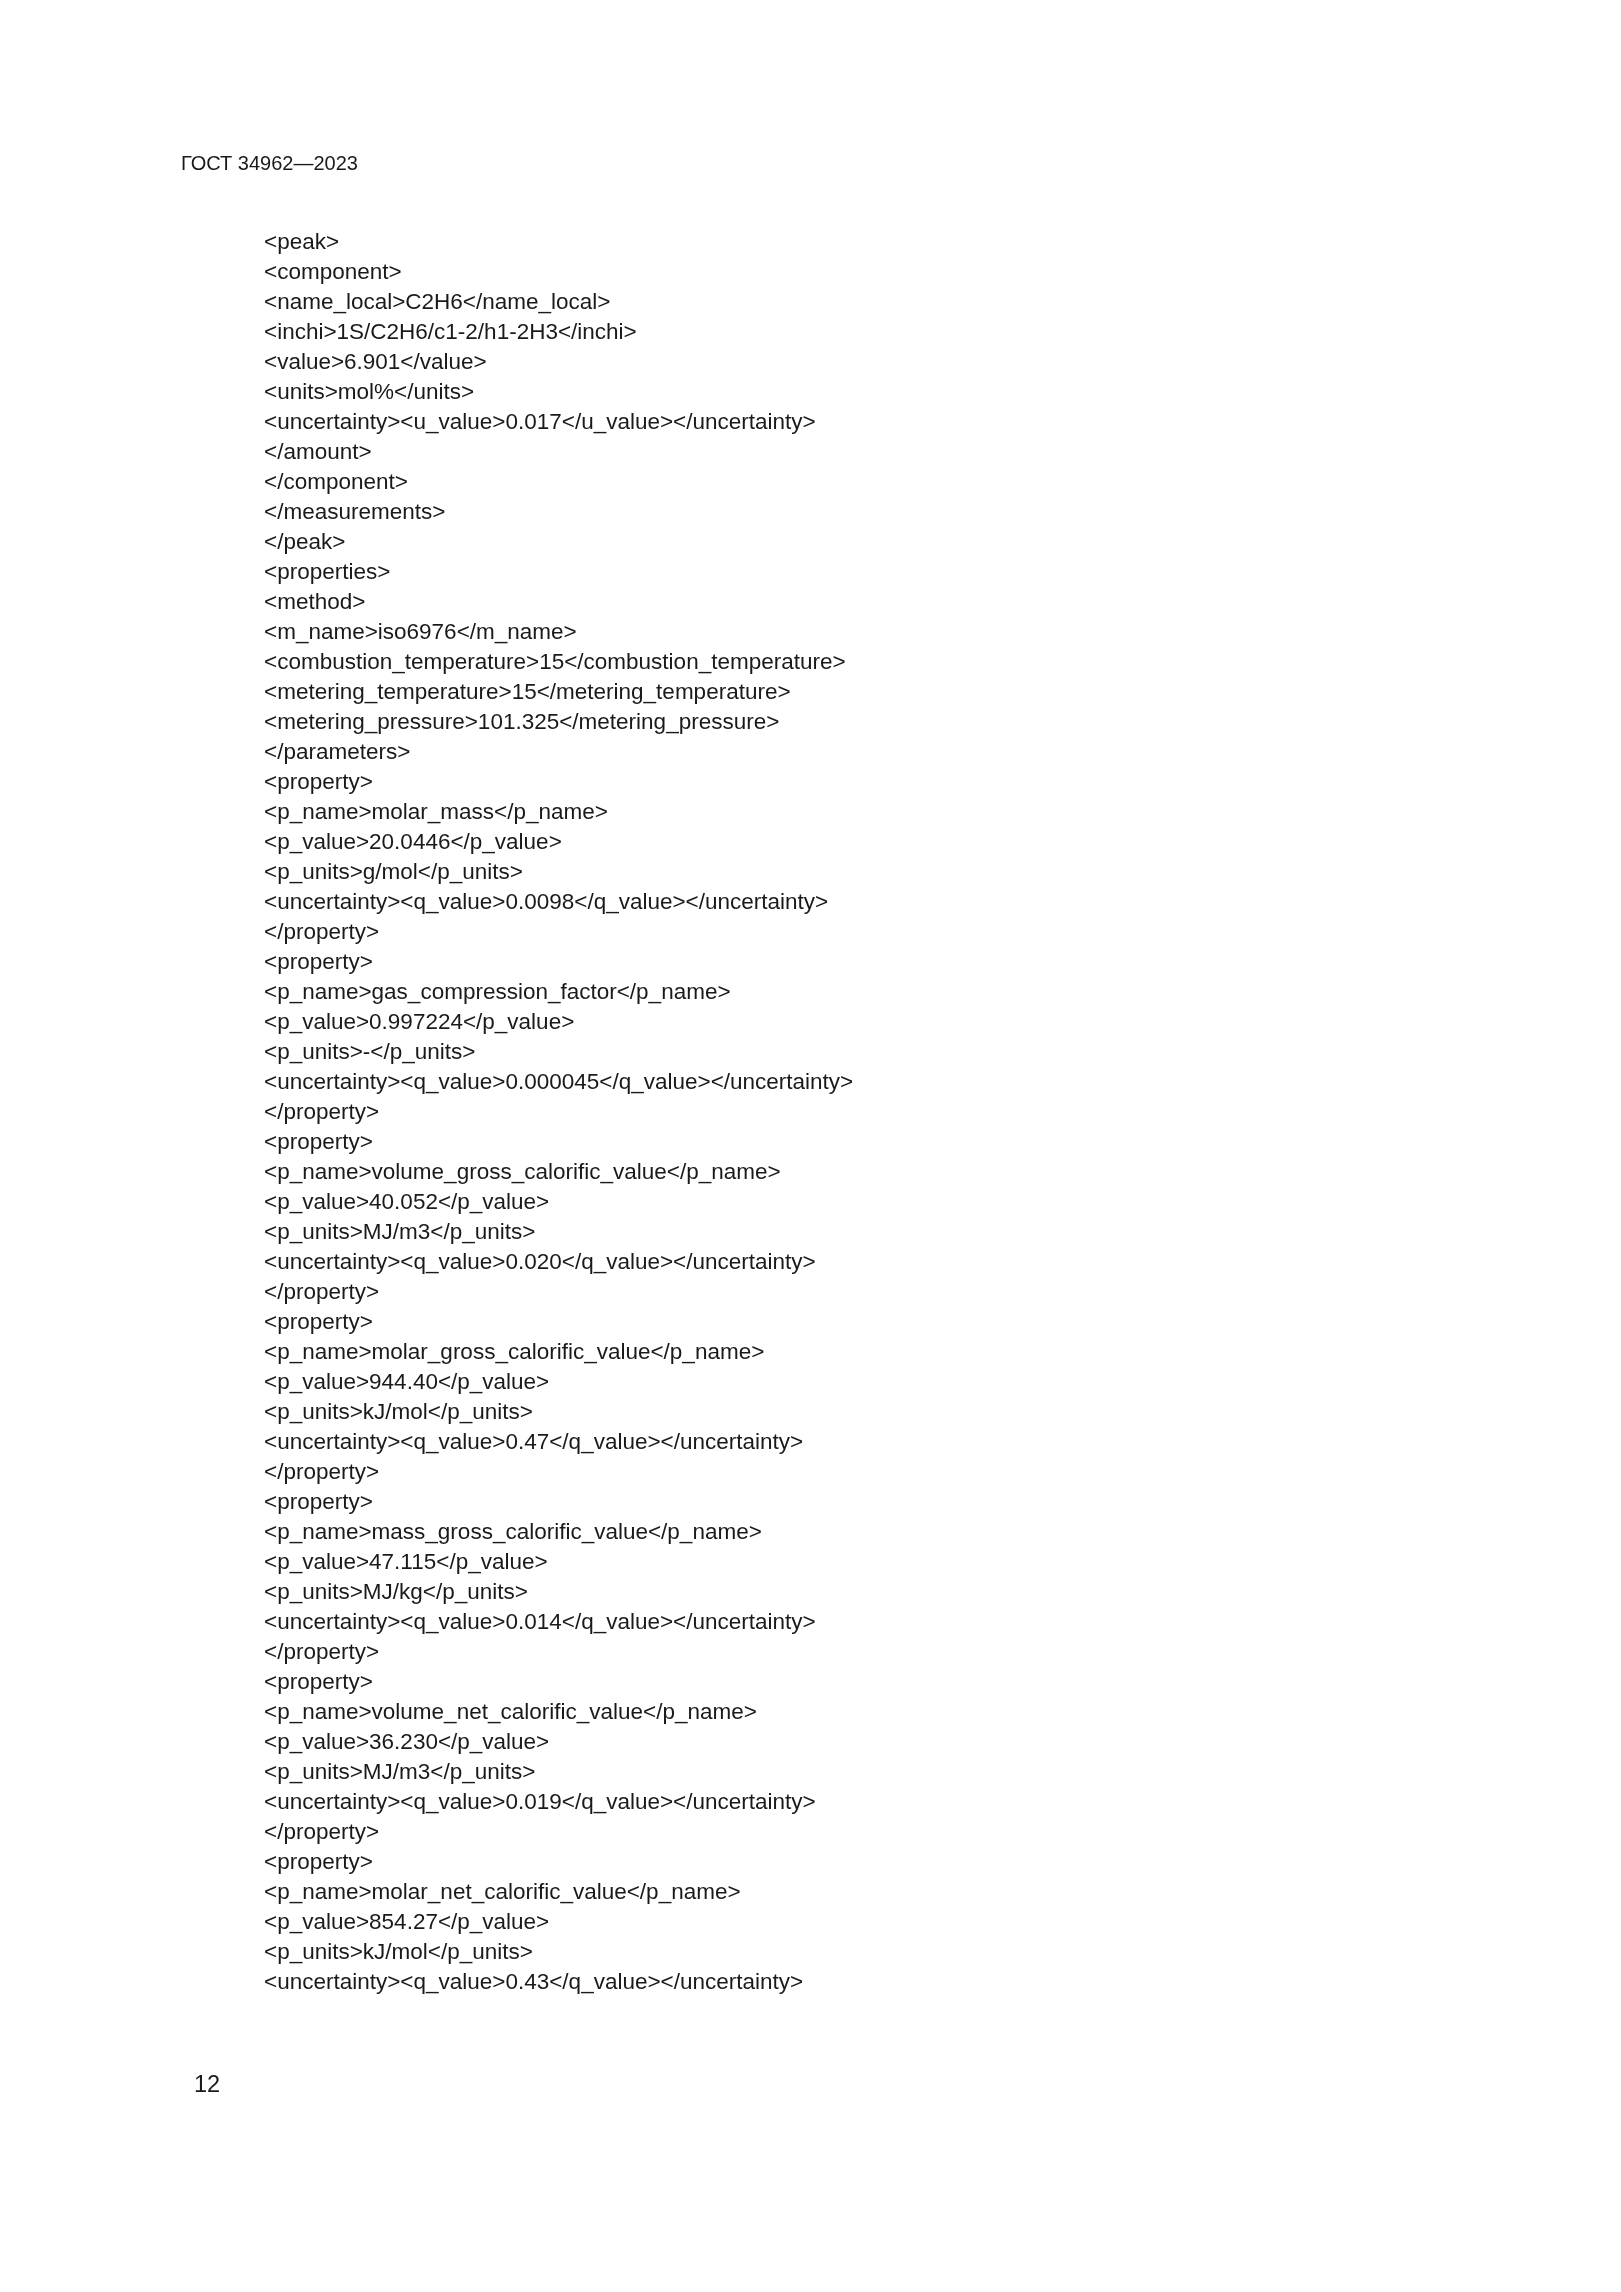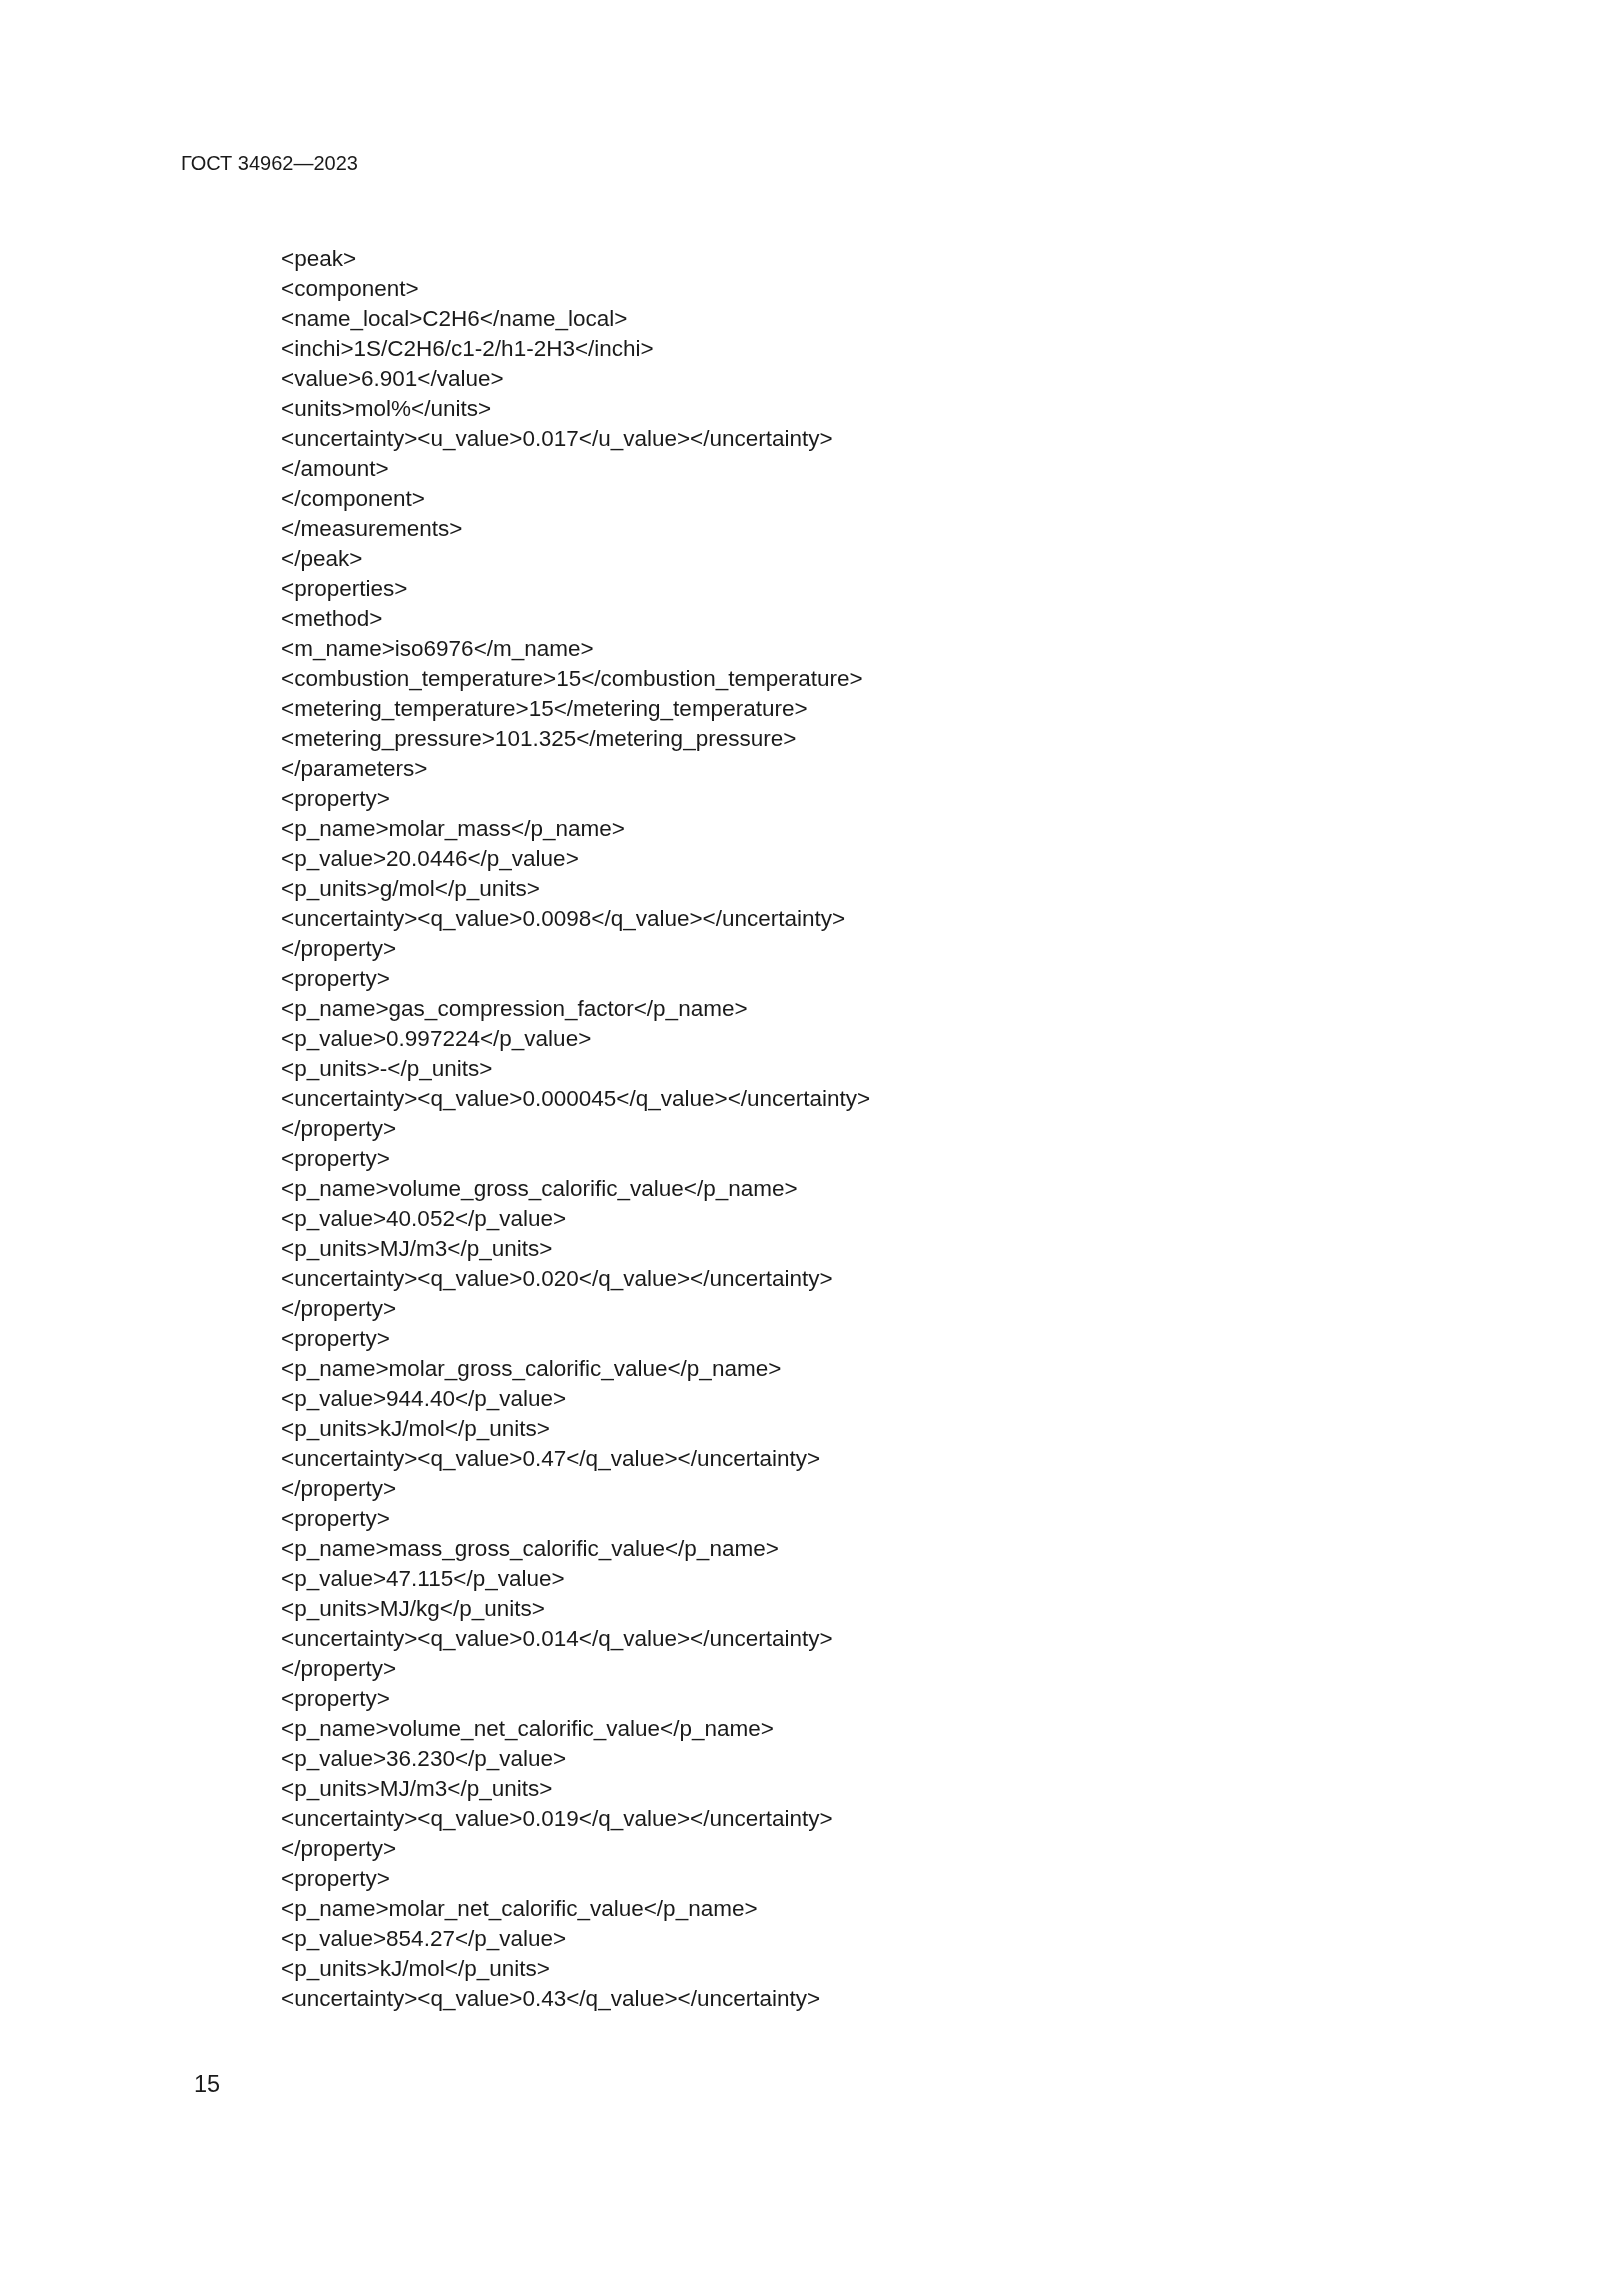--- a/index.html
+++ b/index.html
@@ -1,20 +1,20 @@
 <!DOCTYPE html>
 <html><head>
 <meta charset="utf-8">
 <style>
   html, body { margin: 0; padding: 0; background: #ffffff; }
   body { width: 1621px; height: 2293px; position: relative; overflow: hidden;
          font-family: "Liberation Sans", sans-serif; color: #1a1a1a; }
   .header { position: absolute; left: 181px; top: 149px; font-size: 20px; font-weight: normal;
             line-height: 29px; white-space: nowrap; }
-  .code { position: absolute; left: 264px; top: 227px; margin: 17px; padding: 0; list-style: none; }
+  .code { position: absolute; left: 264px; top: 227px; margin: 0; padding: 0; list-style: none; }
   .code li { font-size: 22.5px; line-height: 30px; height: 30px; white-space: pre; }
   .pagenum { position: absolute; left: 194px; top: 2071px; font-size: 23.5px; line-height: 27.4px; }
 </style>
 </head>
 <body>
 
 <div class="header">ГОСТ 34962—2023</div>
 
 <ul class="code">
   <li>&lt;peak&gt;</li>
@@ -71,14 +71,14 @@
   <li>&lt;p_units&gt;MJ/m3&lt;/p_units&gt;</li>
   <li>&lt;uncertainty&gt;&lt;q_value&gt;0.019&lt;/q_value&gt;&lt;/uncertainty&gt;</li>
   <li>&lt;/property&gt;</li>
   <li>&lt;property&gt;</li>
   <li>&lt;p_name&gt;molar_net_calorific_value&lt;/p_name&gt;</li>
   <li>&lt;p_value&gt;854.27&lt;/p_value&gt;</li>
   <li>&lt;p_units&gt;kJ/mol&lt;/p_units&gt;</li>
   <li>&lt;uncertainty&gt;&lt;q_value&gt;0.43&lt;/q_value&gt;&lt;/uncertainty&gt;</li>
 </ul>
 
-<div class="pagenum">15</div>
+<div class="pagenum">12</div>
 
 
 </body></html>

